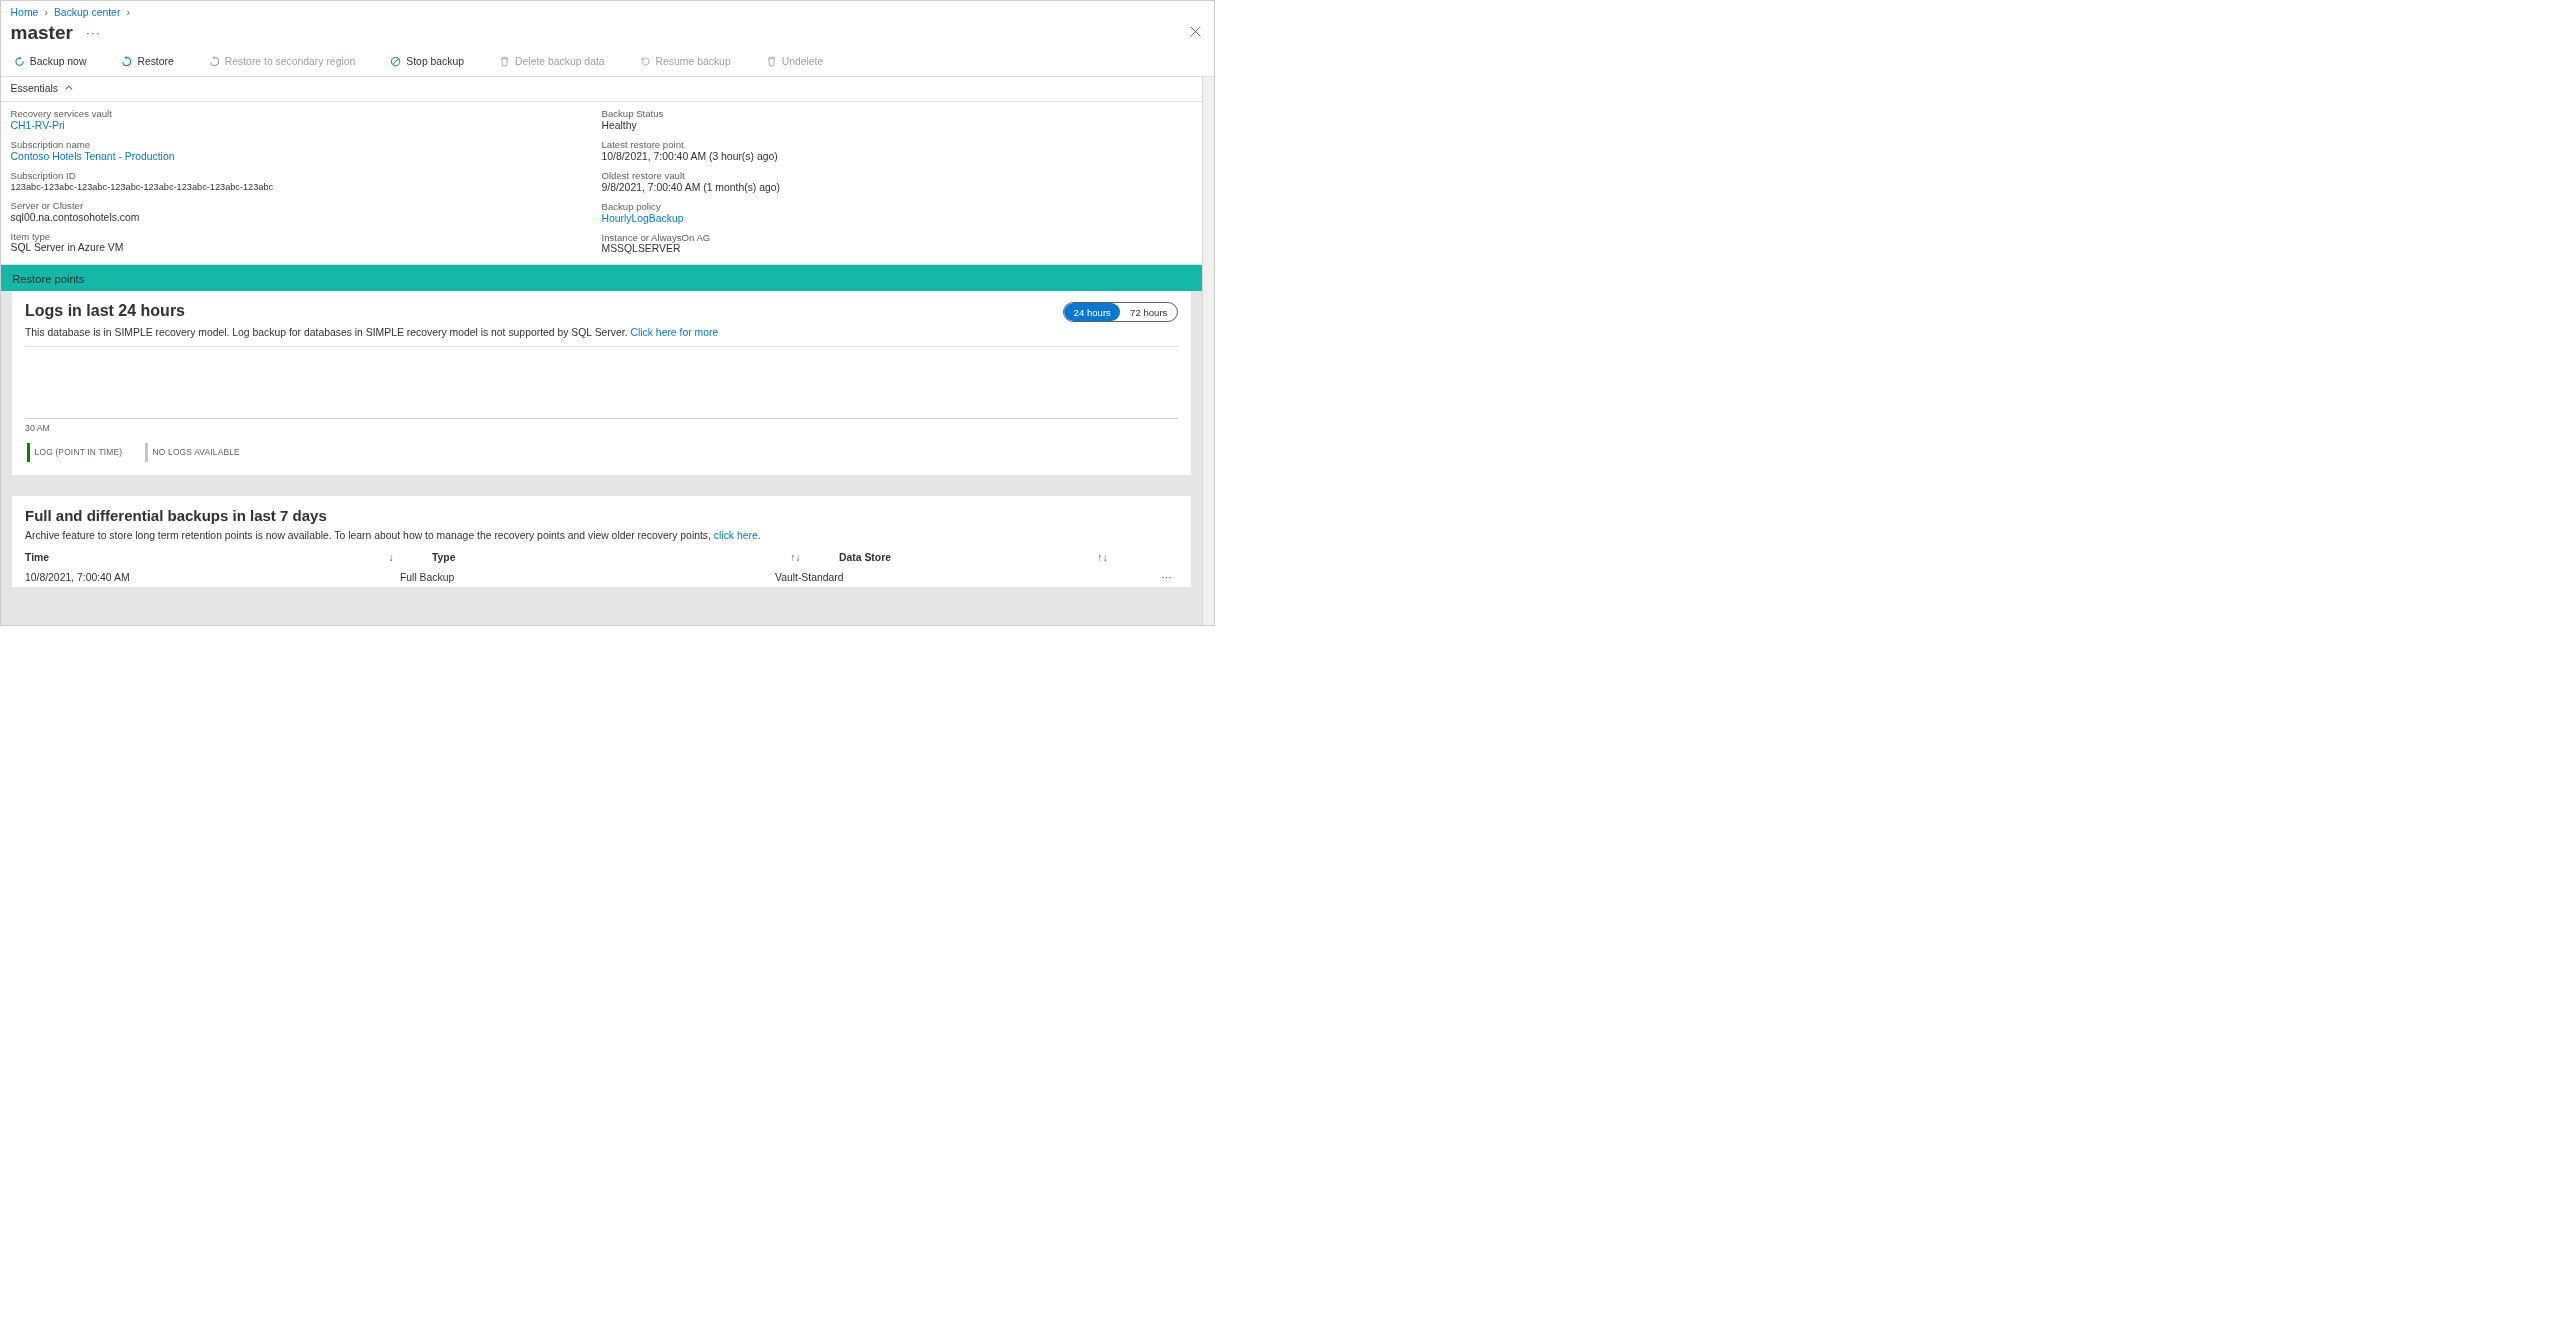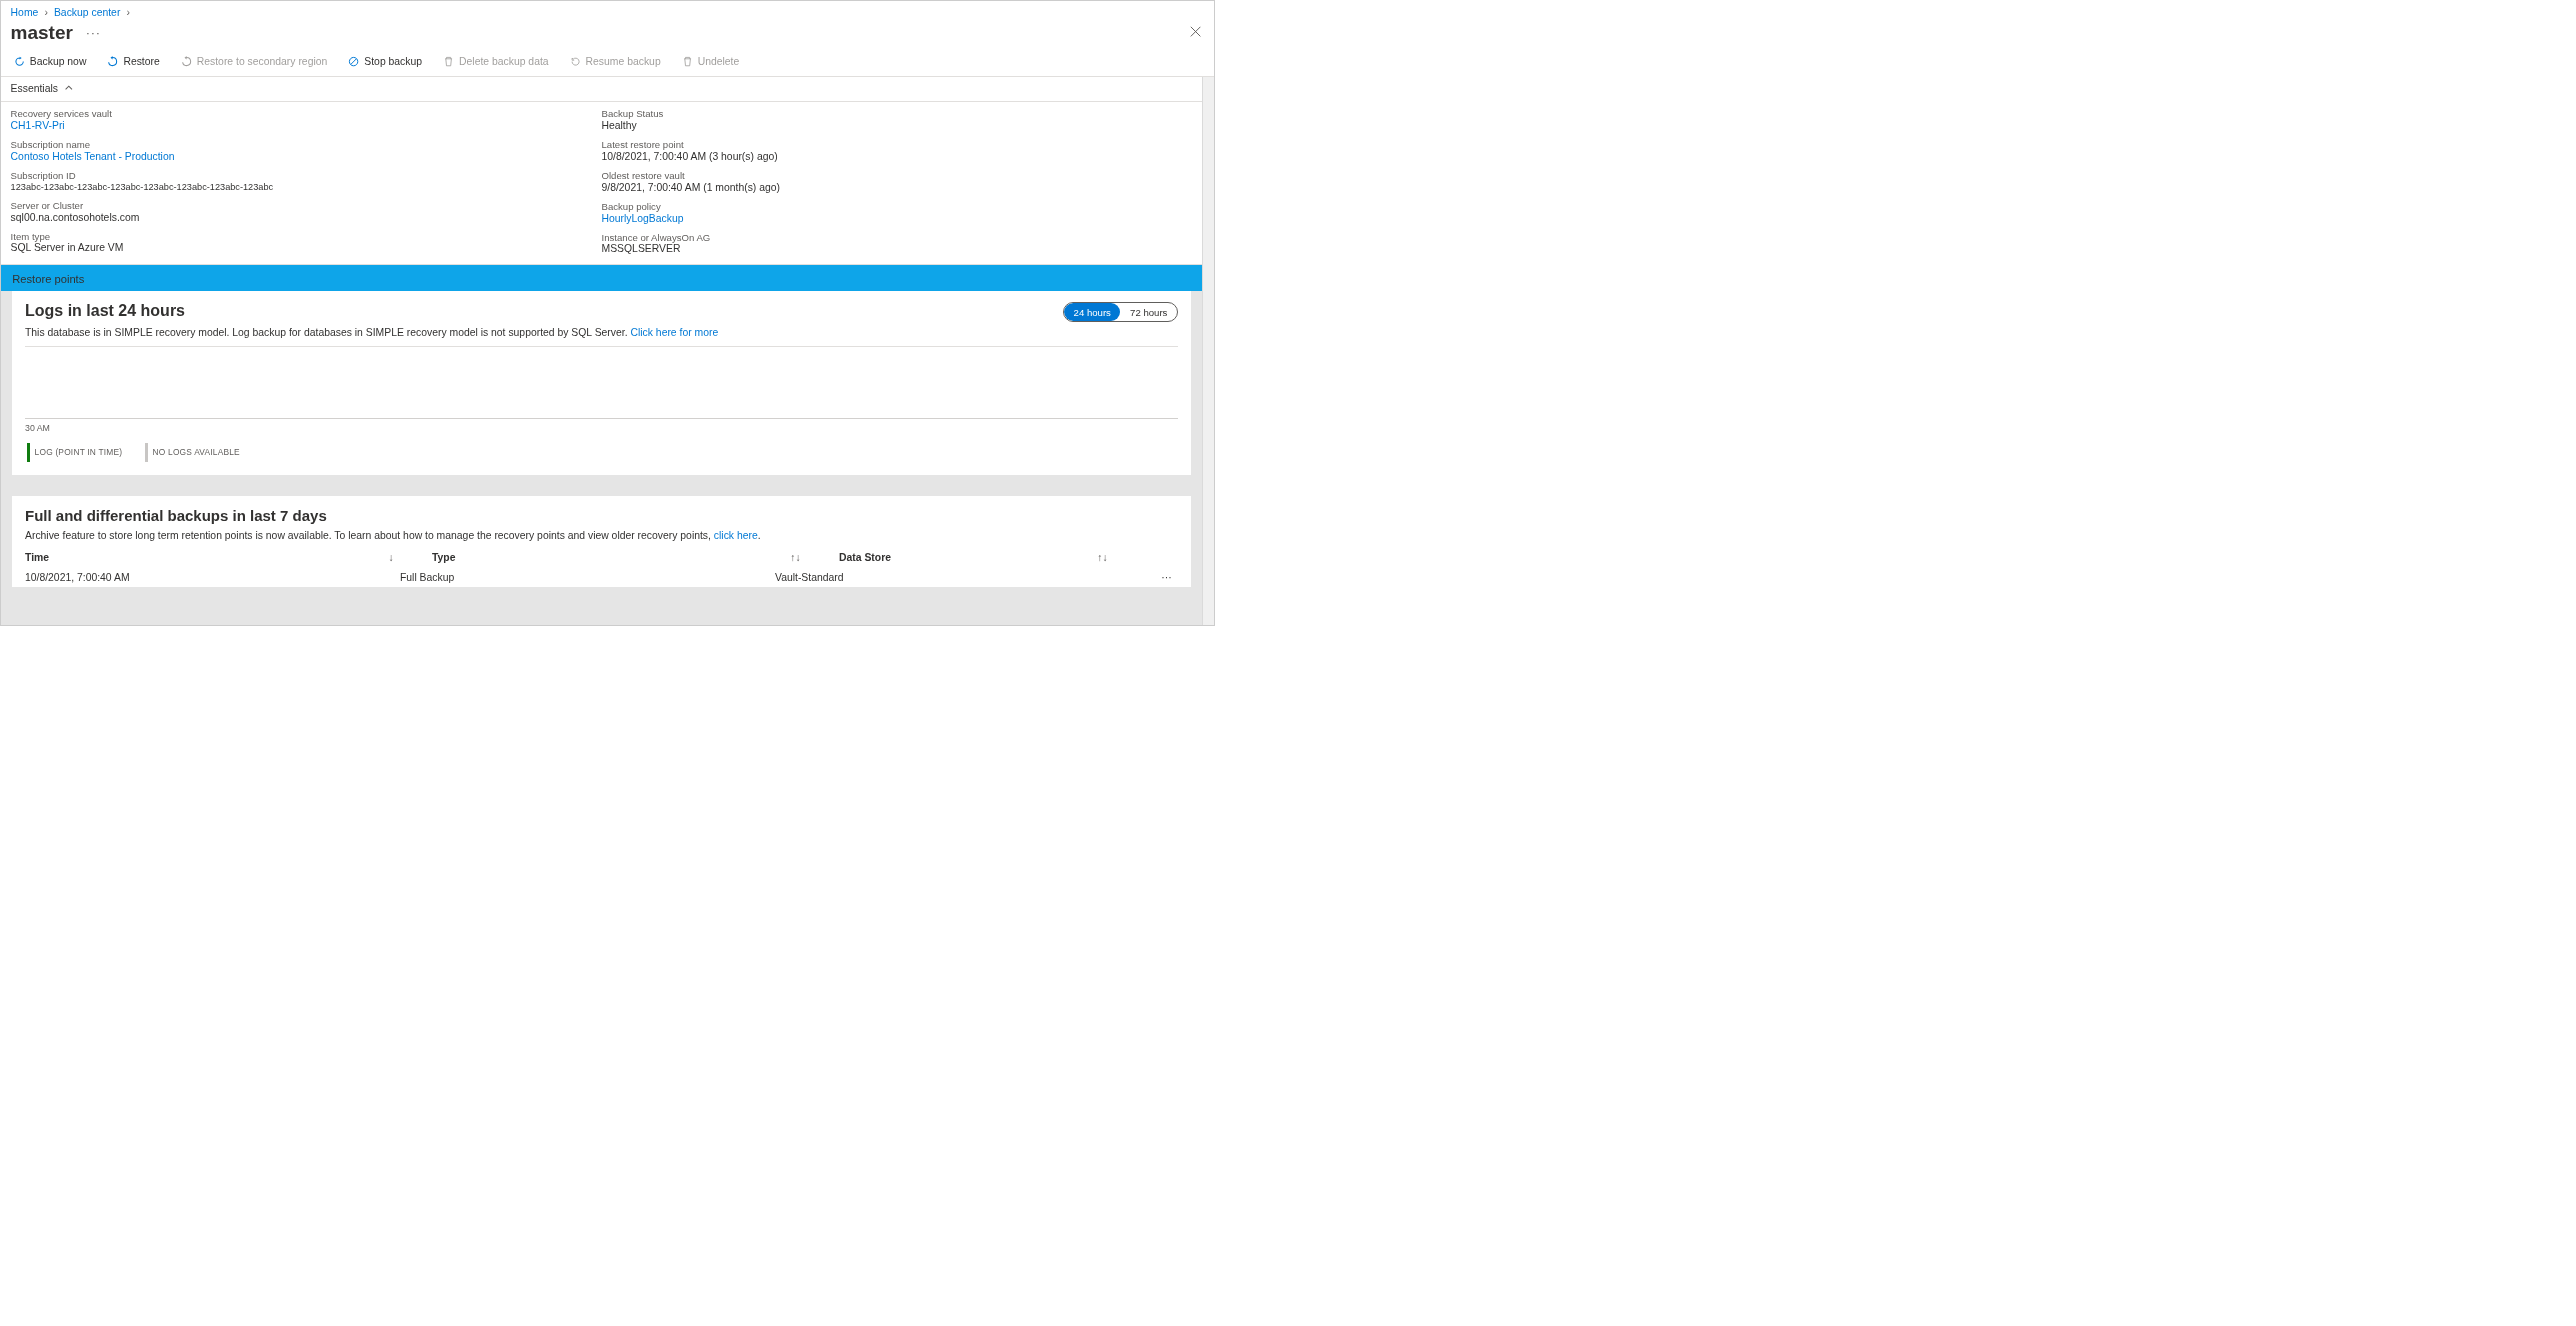--- a/index.html
+++ b/index.html
@@ -11,41 +11,41 @@
   .breadcrumb { padding: 6.4px 9.6px 1.6px 9.6px; font-size: 10.4px; }
   .breadcrumb a { color: #0078d4; text-decoration: none; }
   .breadcrumb .sep { color: #605e5c; margin: 0 3.2px; }
 
   .title-row { display: flex; align-items: center; justify-content: space-between; padding: 1.6px 12.8px 8px 9.6px; }
   .title-left { display: flex; align-items: center; gap: 12.8px; }
   .page-title { font-size: 19px; font-weight: 600; }
   .title-dots { color: #605e5c; cursor: pointer; font-size: 12.8px; letter-spacing: 0.8px; }
   .close-x { cursor: pointer; }
 
-  .toolbar { display: flex; align-items: center; gap: 21px; padding: 4.8px 9.6px 8px 12.8px; border-bottom: 0.8px solid #e1dfdd; }
+  .toolbar { display: flex; align-items: center; gap: 35px; padding: 4.8px 9.6px 8px 12.8px; border-bottom: 0.8px solid #e1dfdd; }
   .tb-btn { display: inline-flex; align-items: center; gap: 4.8px; font-size: 10.4px; cursor: pointer; background: none; border: none; color: #323130; }
   .tb-btn.disabled { color: #a19f9d; cursor: default; }
   .tb-btn .ic { width: 11.2px; height: 11.2px; display: inline-flex; align-items: center; justify-content: center; }
   .tb-btn .ic svg { width: 11.2px; height: 11.2px; }
   .ic-blue { color: #0078d4; }
   .ic-gray { color: #a19f9d; }
 
   .essentials-head { display: flex; align-items: center; gap: 6.4px; padding: 6.4px 9.6px 6.4px 9.6px; border-bottom: 0.8px solid #e1dfdd; cursor: pointer; font-size: 10.4px; }
   .chev { width: 9.6px; height: 9.6px; }
 
   .essentials-body { display: flex; padding: 6.4px 9.6px 9.6px 9.6px; border-bottom: 0.8px solid #e1dfdd; }
   .ess-col { flex: 1; display: flex; flex-direction: column; gap: 8px; }
   .ess-item .label { font-size: 9.6px; color: #605e5c; margin-bottom: 0.8px; }
   .ess-item .value { font-size: 10.4px; color: #323130; }
   .ess-item .value.link { color: #0078d4; cursor: pointer; }
   .ess-item .value.mono { font-size: 9.2px; }
 
   .content-scroll { flex: 1; overflow-y: auto; background: #e5e5e5; }
   
-  .section-label { padding: 8px 11.2px 6.4px 11.2px; color: #323130; font-size: 11.2px; background: #0ea5e9; }
+  .section-label { padding: 8px 11.2px 6.4px 11.2px; color: #323130; font-size: 11.2px; background: #14b8a6; }
 
   .card { background: #fff; margin: 0 11.2px 16px 11.2px; padding: 11.2px 12.8px 12.8px 12.8px; }
 
   .logs-head-row { display: flex; align-items: flex-start; justify-content: space-between; }
   .logs-title { font-weight: 600; font-size: 16px; margin-bottom: 6.4px; }
   .logs-desc { font-size: 10.4px; color: #323130; }
   .logs-desc a { color: #0078d4; text-decoration: none; }
 
   .toggle { display: inline-flex; border: 0.8px solid #605e5c; border-radius: 12.8px; overflow: hidden; font-size: 9.6px; }
   .toggle span { padding: 3.2px 9.6px; cursor: pointer; }

